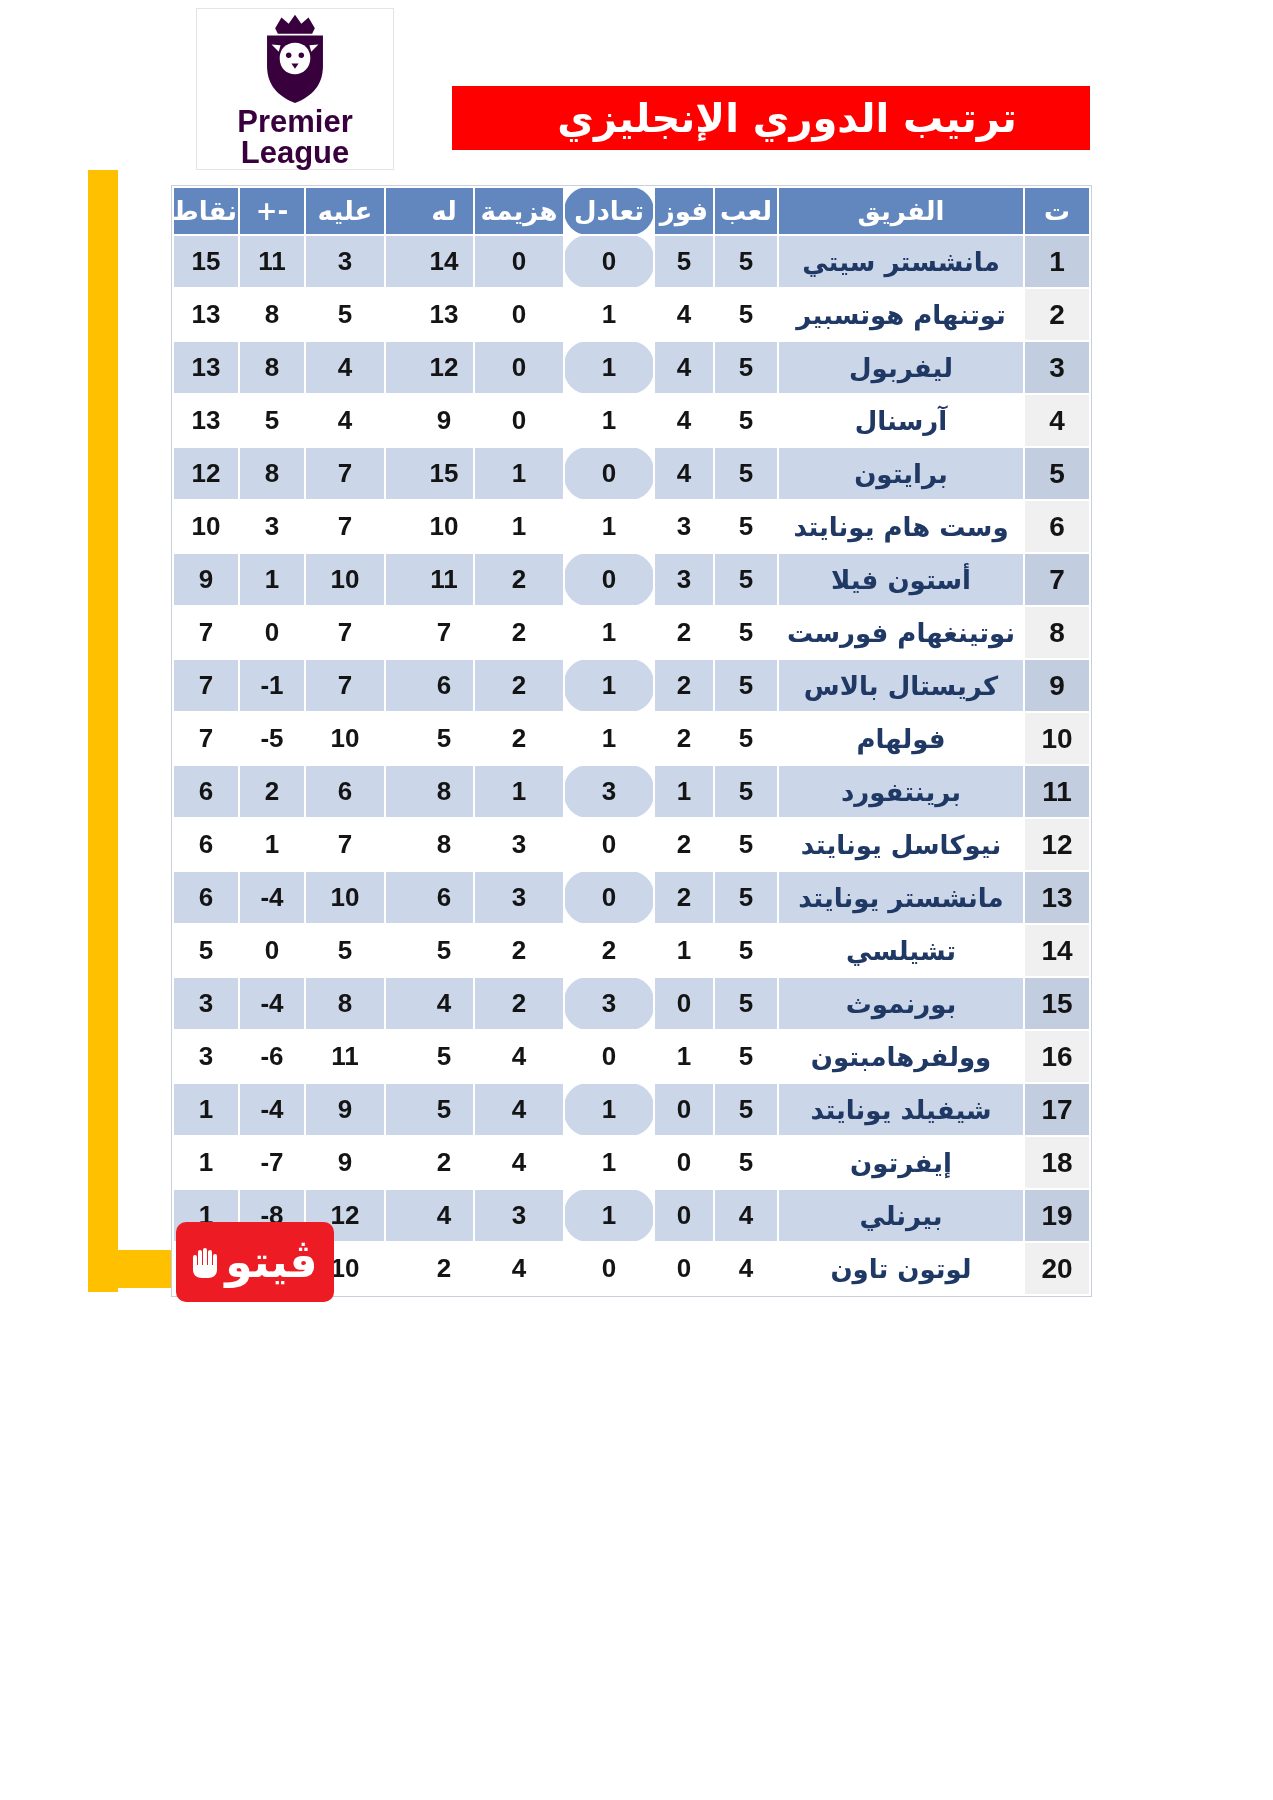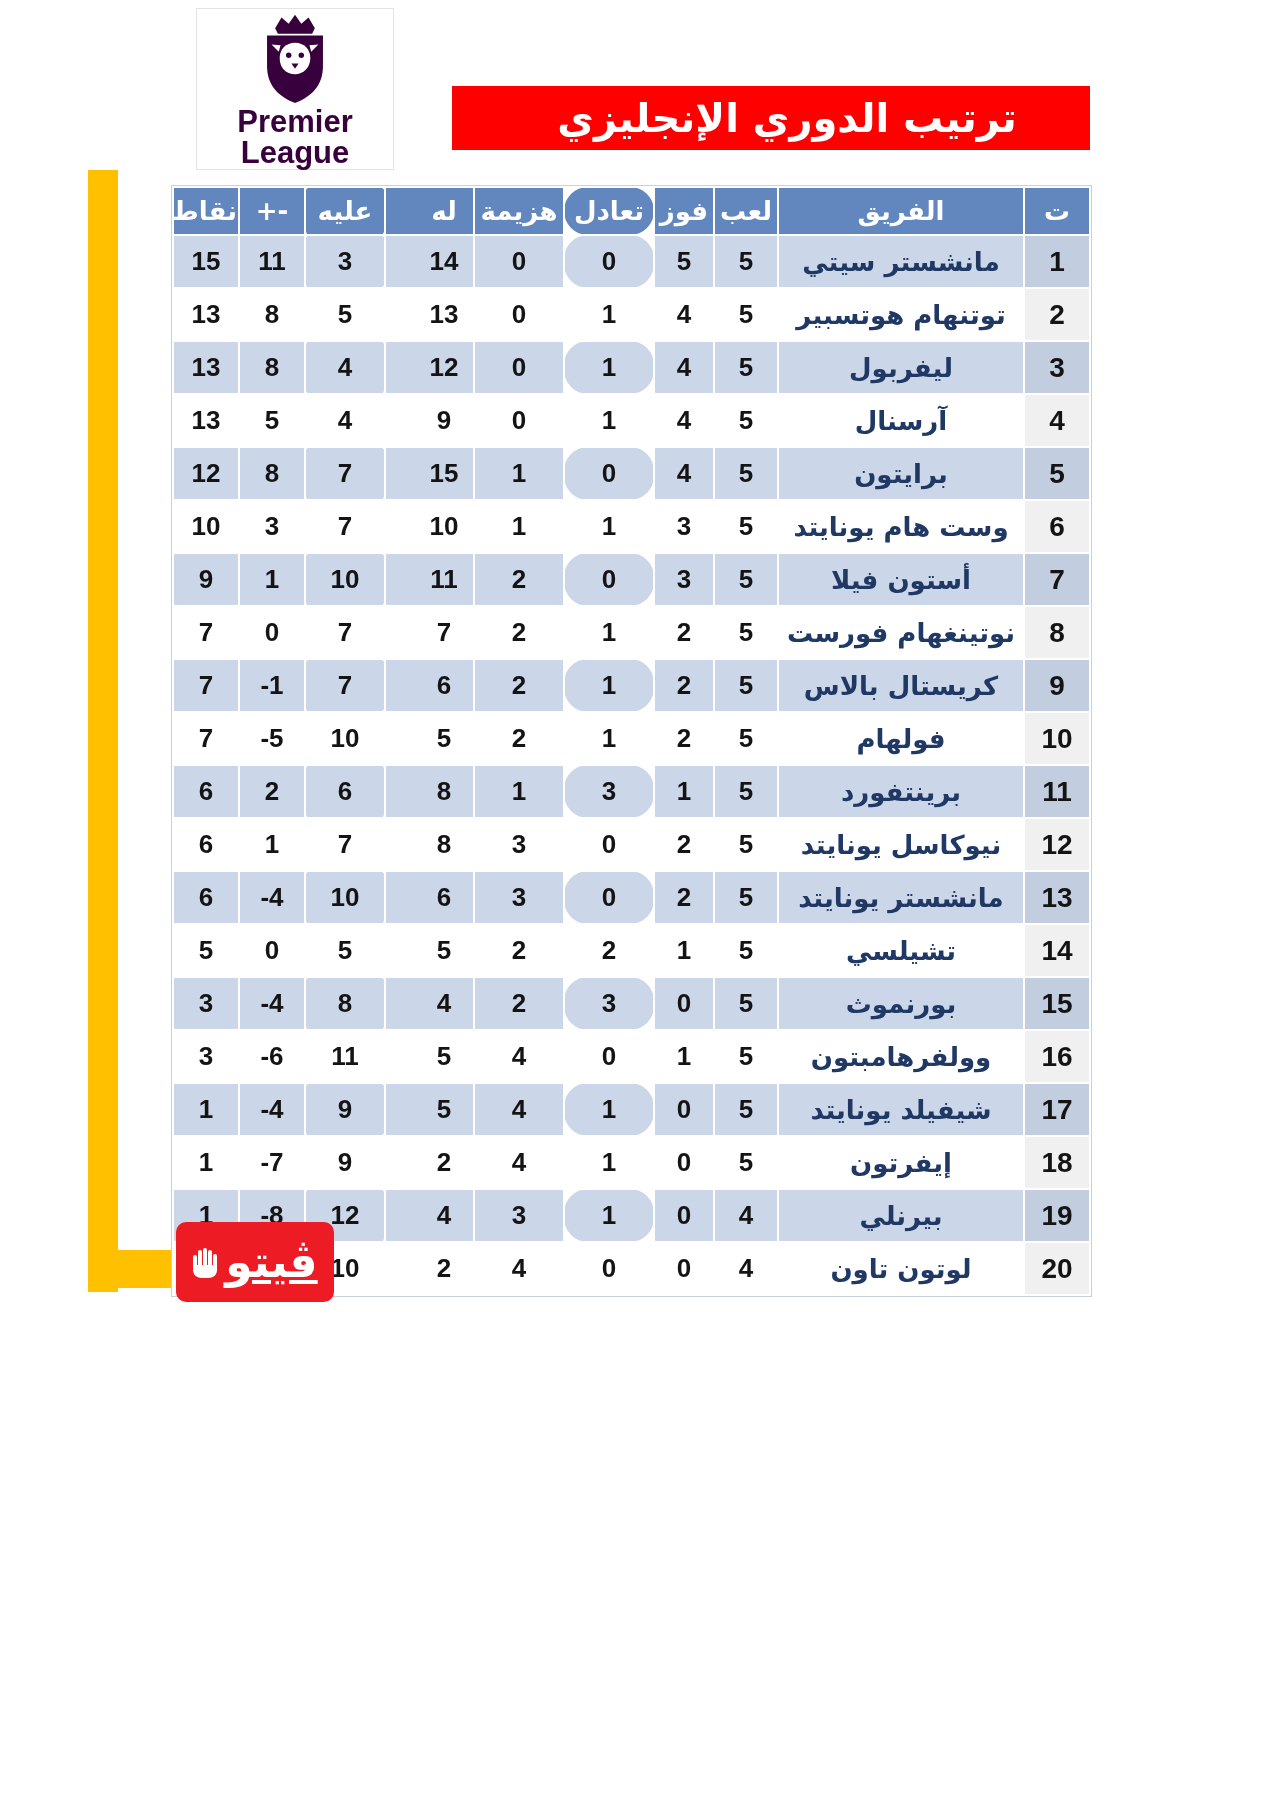--- a/index.html
+++ b/index.html
@@ -56,31 +56,31 @@
   .standings tbody tr:nth-child(even) td.rank { background: #F0F0F0; }
   .standings th.ltr { direction: ltr; unicode-bidi: bidi-override; }
 
   .standings th:nth-child(1),  .standings td:nth-child(1)  { width: 62px; }
   .standings th:nth-child(2),  .standings td:nth-child(2)  { width: 242px; }
   .standings th:nth-child(3),  .standings td:nth-child(3)  { width: 60px; }
   .standings th:nth-child(4),  .standings td:nth-child(4)  { width: 56px; }
   .standings th:nth-child(5),  .standings td:nth-child(5)  { width: 86px; border-radius: 24px; }
   .standings th:nth-child(6),  .standings td:nth-child(6)  { width: 86px; }
   .standings th:nth-child(7),  .standings td:nth-child(7)  { width: 56px; padding-left: 30px; }
-  .standings th:nth-child(8),  .standings td:nth-child(8)  { width: 76px; border-radius: 6px; }
+  .standings th:nth-child(8),  .standings td:nth-child(8)  { width: 76px; }
   .standings th:nth-child(9),  .standings td:nth-child(9)  { width: 62px; }
   .standings th:nth-child(10), .standings td:nth-child(10) { width: 62px; }
 
   
   .veto {
     position: absolute; left: 176px; top: 1222px; width: 158px; height: 80px;
     background: var(--veto-red, #ED1C24); border-radius: 10px; z-index: 3;
     display: flex; direction: rtl; align-items: center; justify-content: center; gap: 7px;
   }
-  .veto-text { color: #ffffff; font-weight: bold; font-size: 44px; line-height: 1; text-decoration: underline; }
+  .veto-text { color: #ffffff; font-weight: bold; font-size: 44px; line-height: 1; }
 </style>
 </head>
 <body>
 
 <div class="page">
 
   <div class="gold-v"></div>
   <div class="gold-h"></div>
 
   <div class="pl-logo">

